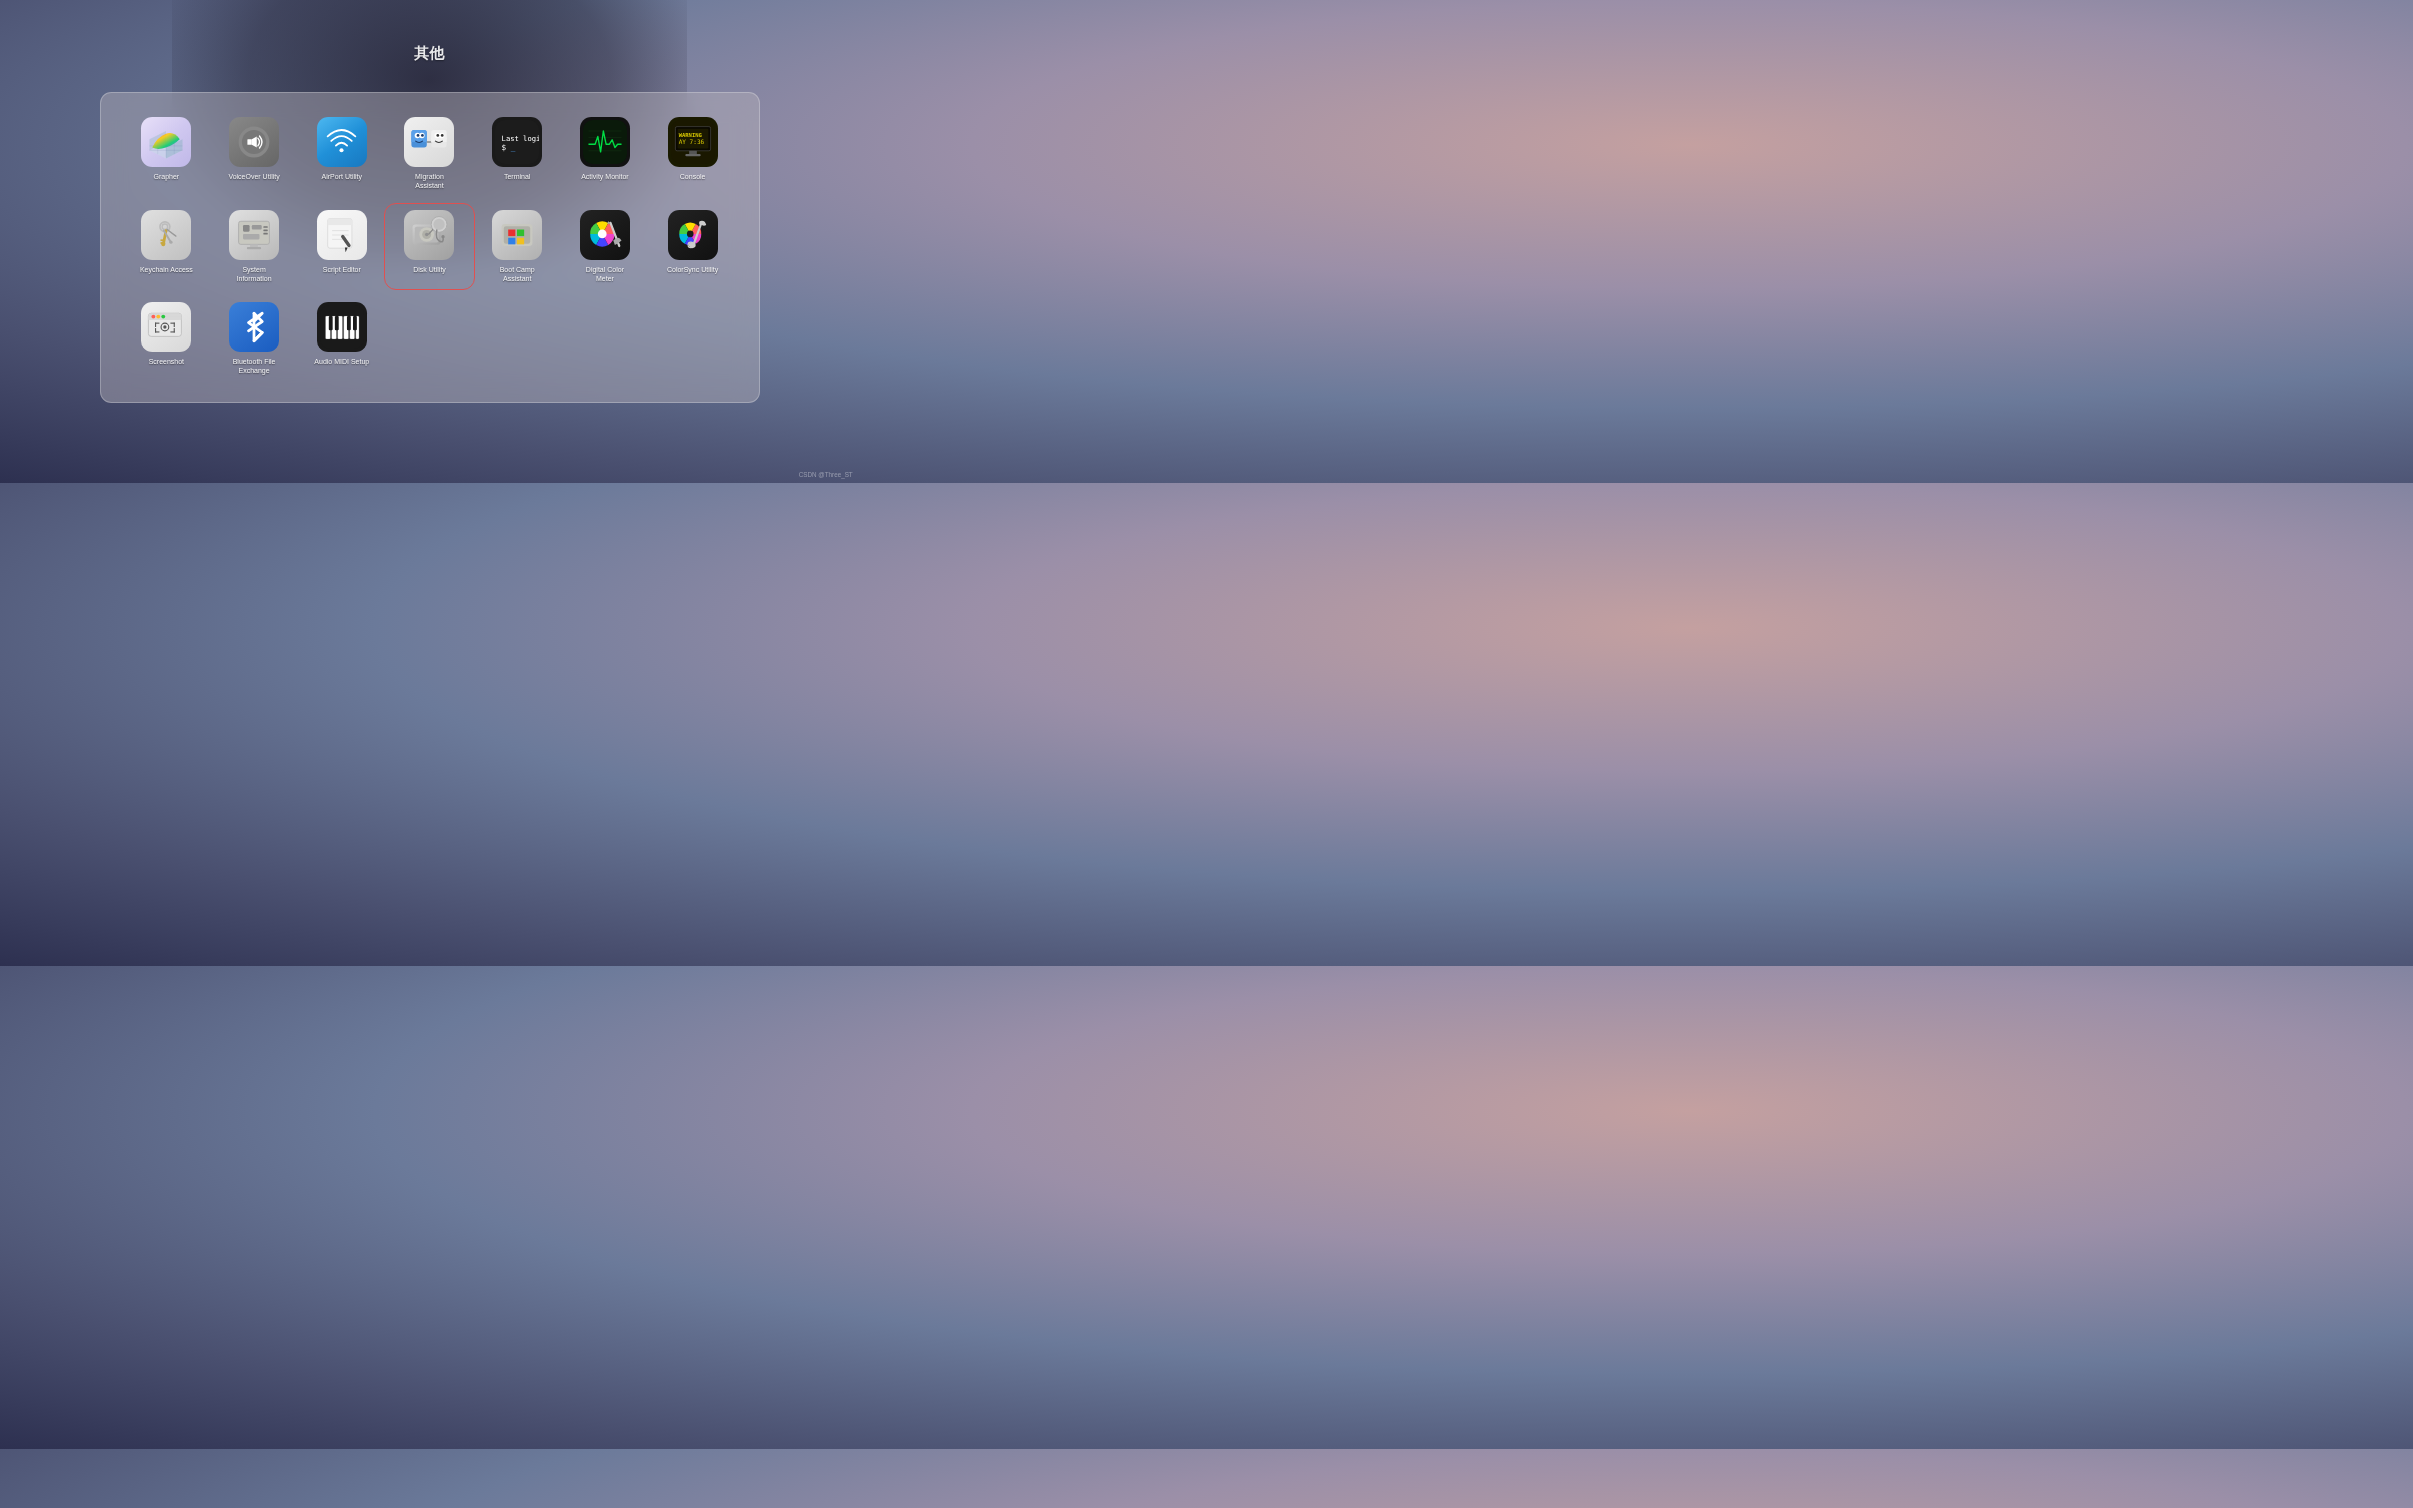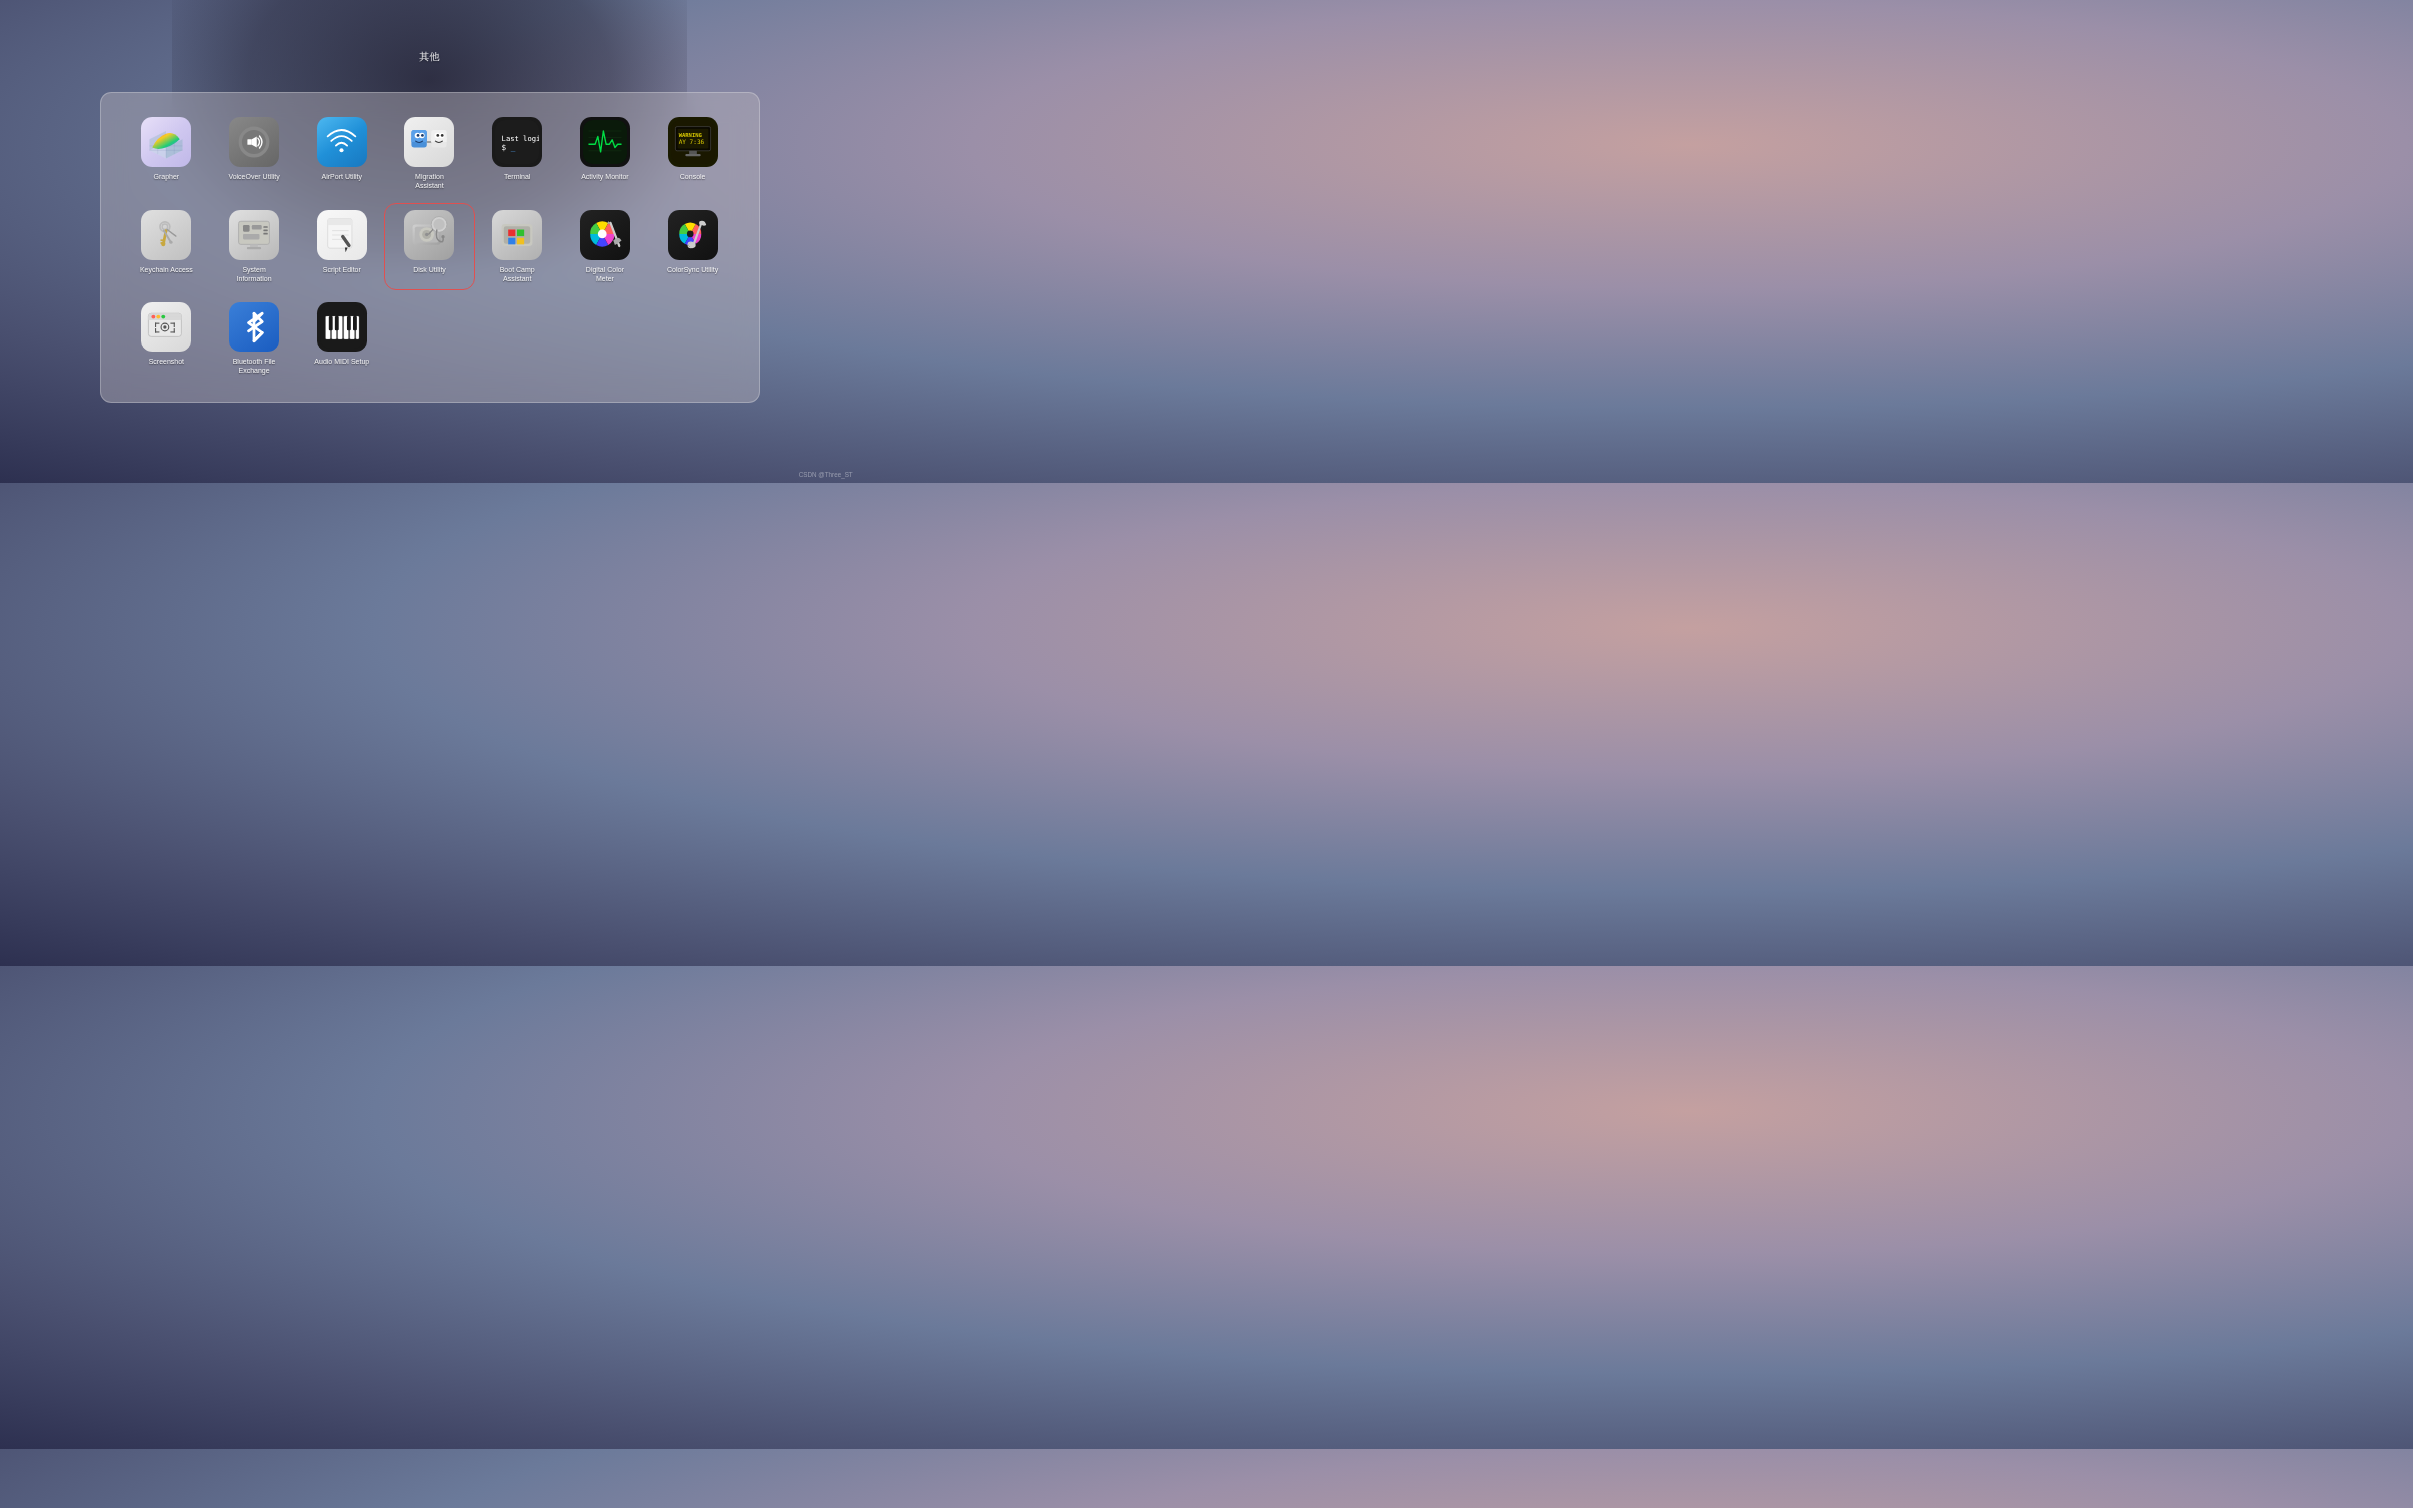--- a/index.html
+++ b/index.html
@@ -28,26 +28,26 @@
     .watermark {
       position: absolute;
       bottom: 5px;
       right: 6.3px;
       color: rgba(255,255,255,0.4);
       font-size: 6.3px;
     }
 
     .page-title {
       position: absolute;
-      top: 50px;
+      top: 44px;
       left: 50%;
       transform: translateX(-50%);
       color: rgba(255,255,255,0.9);
-      font-size: 10px;
-      font-weight: 400;
+      font-size: 15px;
+      font-weight: 700;
       letter-spacing: 0.3px;
       text-shadow: 0 0.6px 1.9px rgba(0,0,0,0.4);
     }
 
     .launchpad-panel {
       position: relative;
       margin-top: 12.6px;
       background: rgba(180,175,185,0.45);
       backdrop-filter: blur(12.6px);
       -webkit-backdrop-filter: blur(12.6px);

